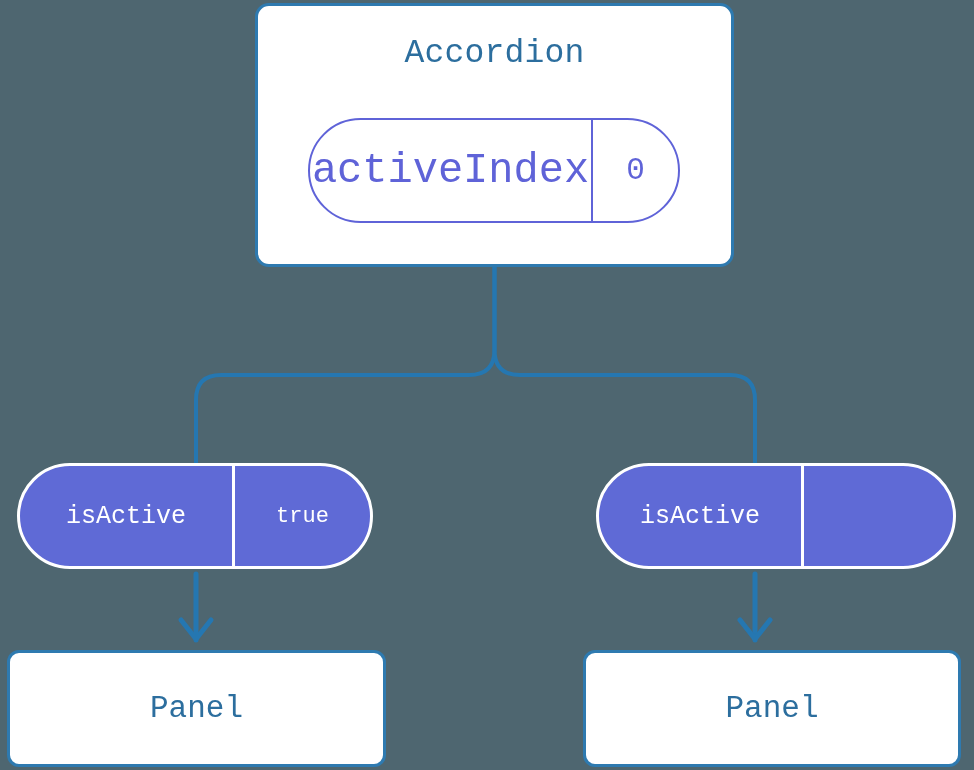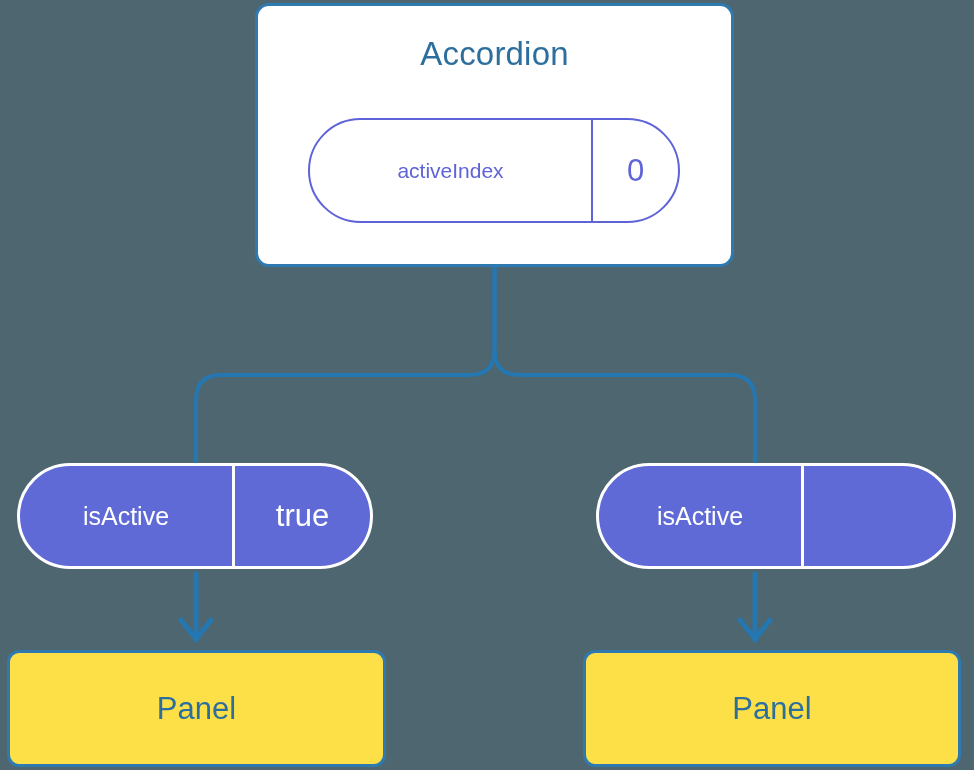--- a/index.html
+++ b/index.html
@@ -10,20 +10,21 @@
     width: 974px;
     height: 770px;
     background: #4e6670;
     font-family: "Liberation Sans", sans-serif;
     overflow: hidden;
   }
   #stage {
     position: relative;
     width: 974px;
     height: 596px;
+    font-family: Liberation Mono, monospace;
   }
 
   
   #connectors {
     position: absolute;
     left: 0;
     top: 0;
     width: 974px;
     height: 770px;
     pointer-events: none;
@@ -69,21 +70,21 @@
     align-items: stretch;
     background: #ffffff;
   }
   .state-pill-outline .pill-key {
     flex: 0 0 281px;
     display: flex;
     align-items: center;
     justify-content: center;
     border-right: 2px solid #5f63d8;
     color: #5f63d8;
-    font-size: 21px;
+    font-size: 42px;
   }
   .state-pill-outline .pill-value {
     flex: 1 1 auto;
     display: flex;
     align-items: center;
     justify-content: center;
     color: #5f63d8;
     font-size: 31px;
   }
 
@@ -106,41 +107,41 @@
     border-right: 3px solid #ffffff;
     color: #ffffff;
     font-size: 25px;
   }
   .state-pill-filled .pill-value {
     flex: 1 1 auto;
     display: flex;
     align-items: center;
     justify-content: center;
     color: #ffffff;
-    font-size: 31px;
+    font-size: 22px;
   }
 
   #pill-left {
     left: 17px;
     top: 463px;
     width: 356px;
   }
   #pill-left .pill-key { flex: 0 0 212px; }
 
   #pill-right {
     left: 596px;
     top: 463px;
     width: 360px;
   }
   #pill-right .pill-key { flex: 0 0 202px; }
 
   
   .panel-card {
     position: absolute;
-    background: #fde047;
+    background: #ffffff;
     border: 3px solid #2e7ab0;
     border-radius: 12px;
     box-sizing: border-box;
     display: flex;
     align-items: center;
     justify-content: center;
   }
   #panel-left {
     left: 7px;
     top: 650px;

